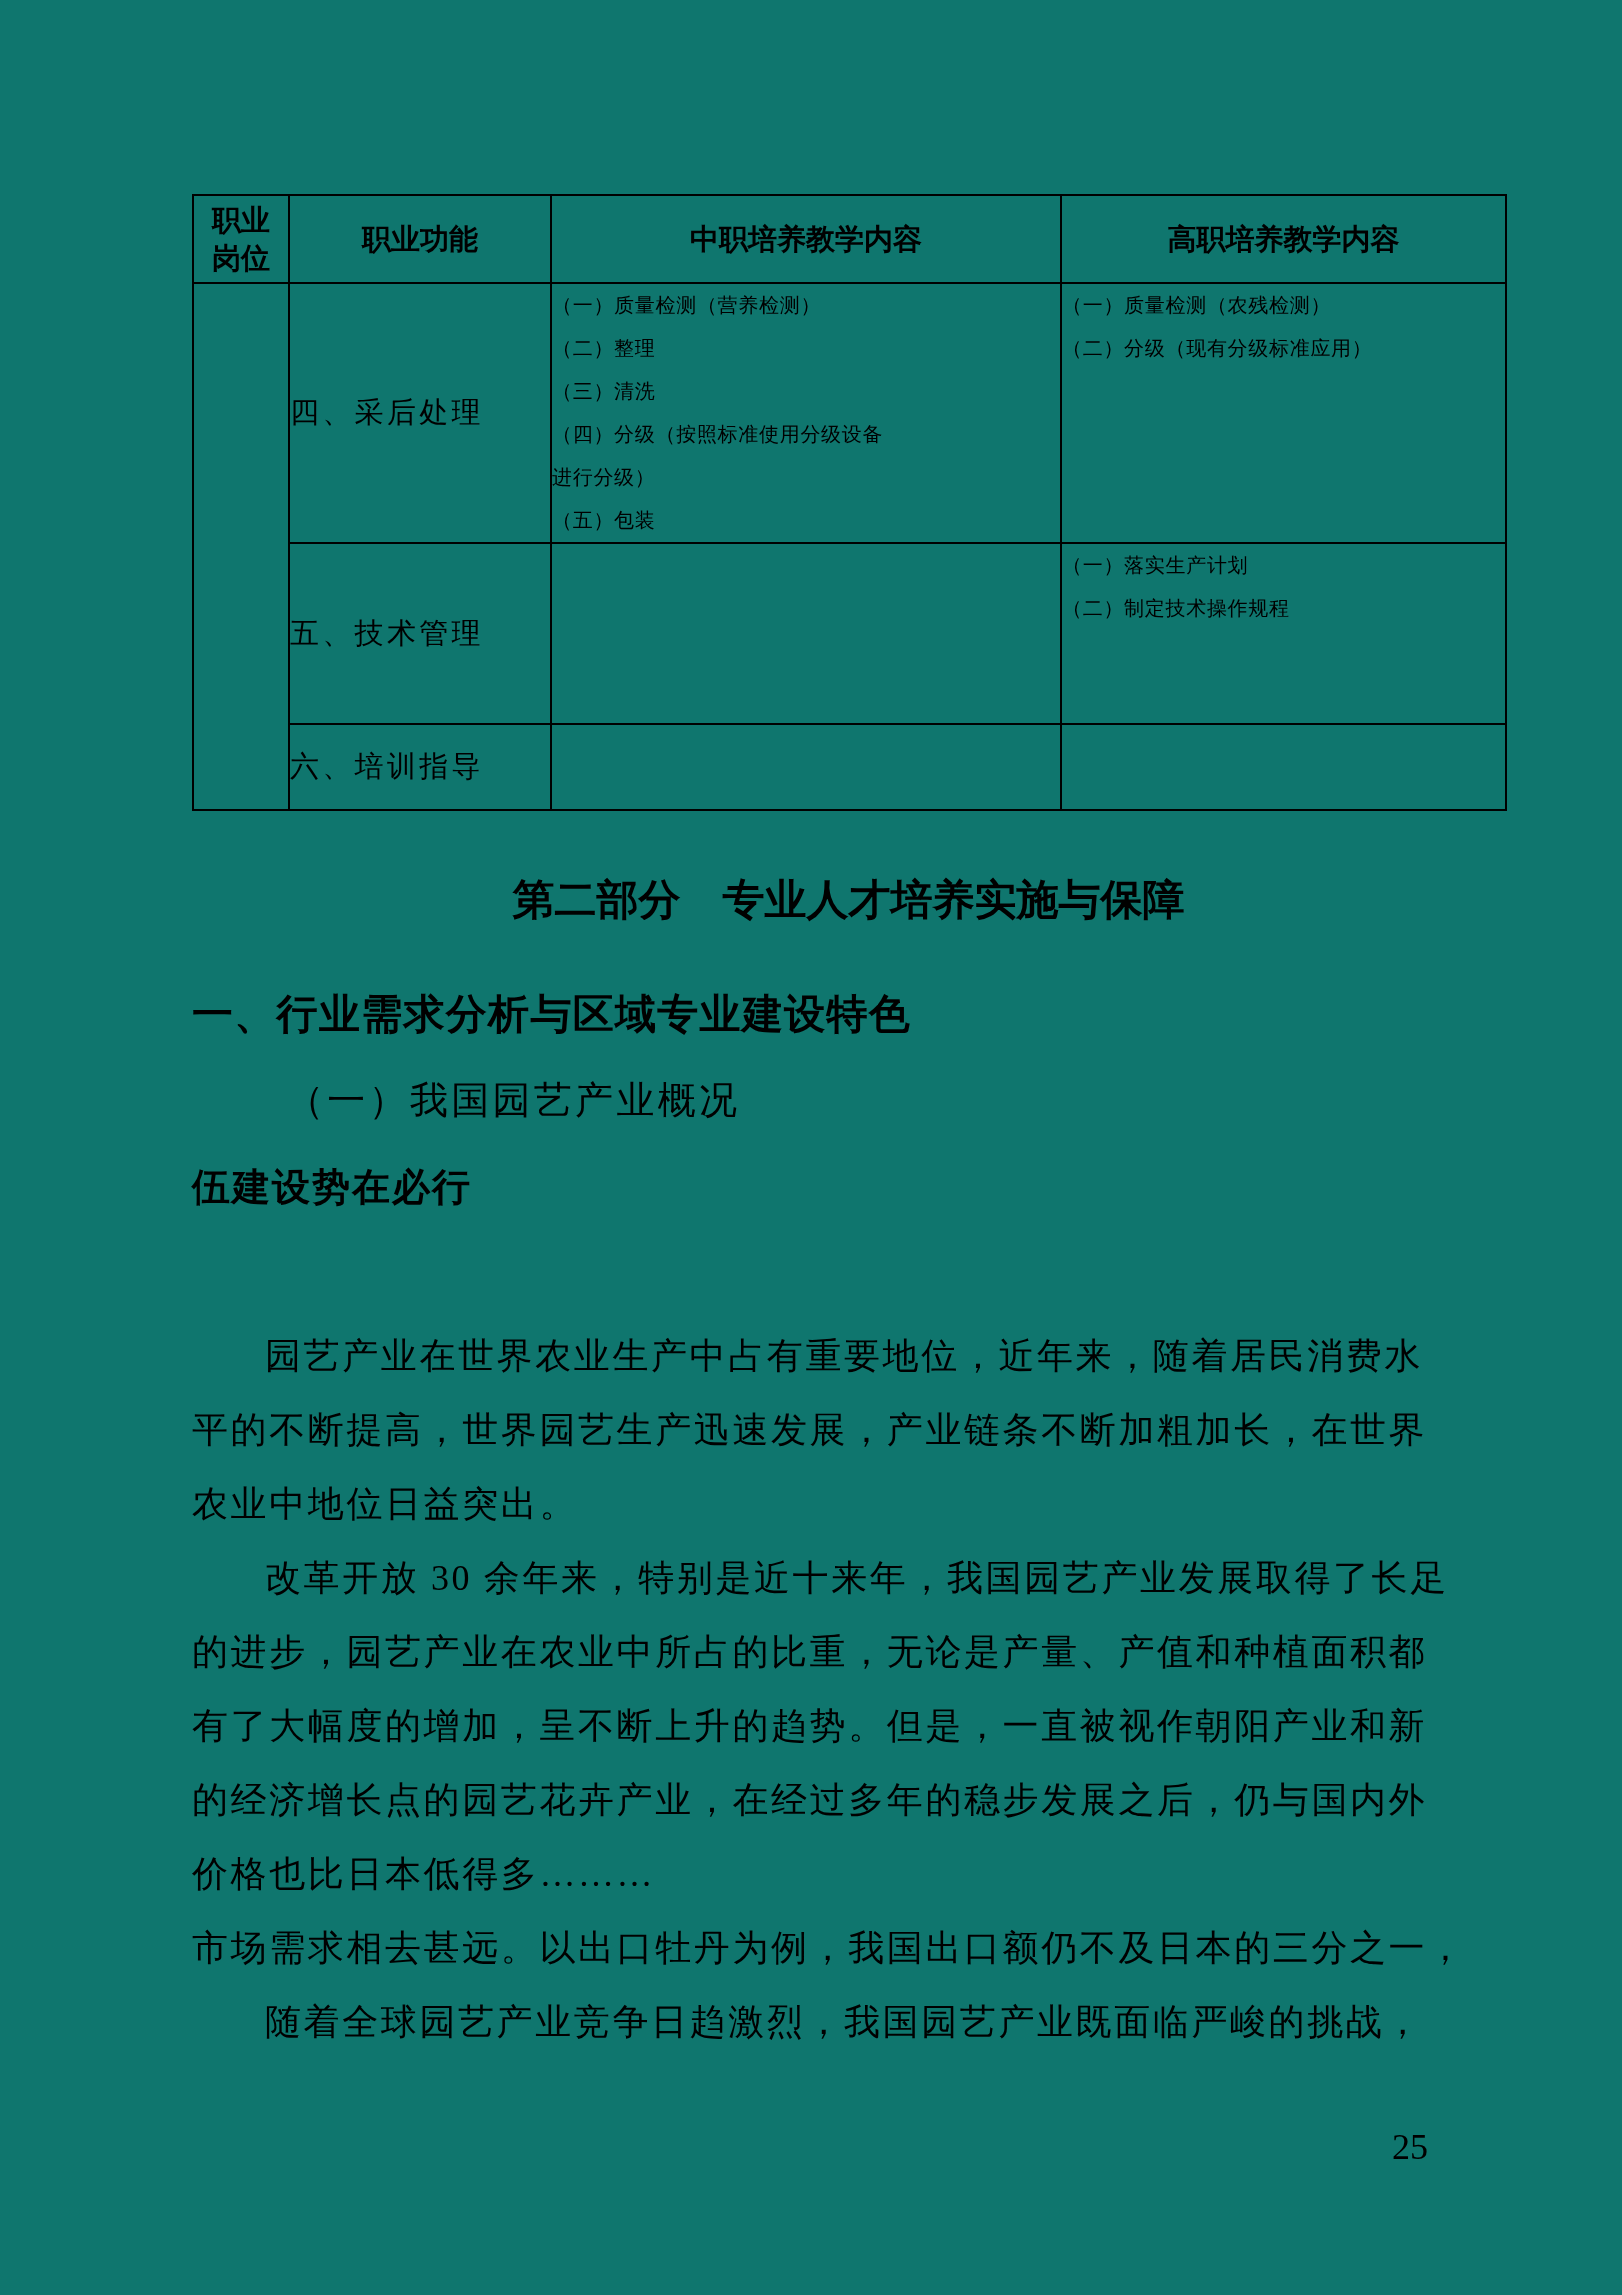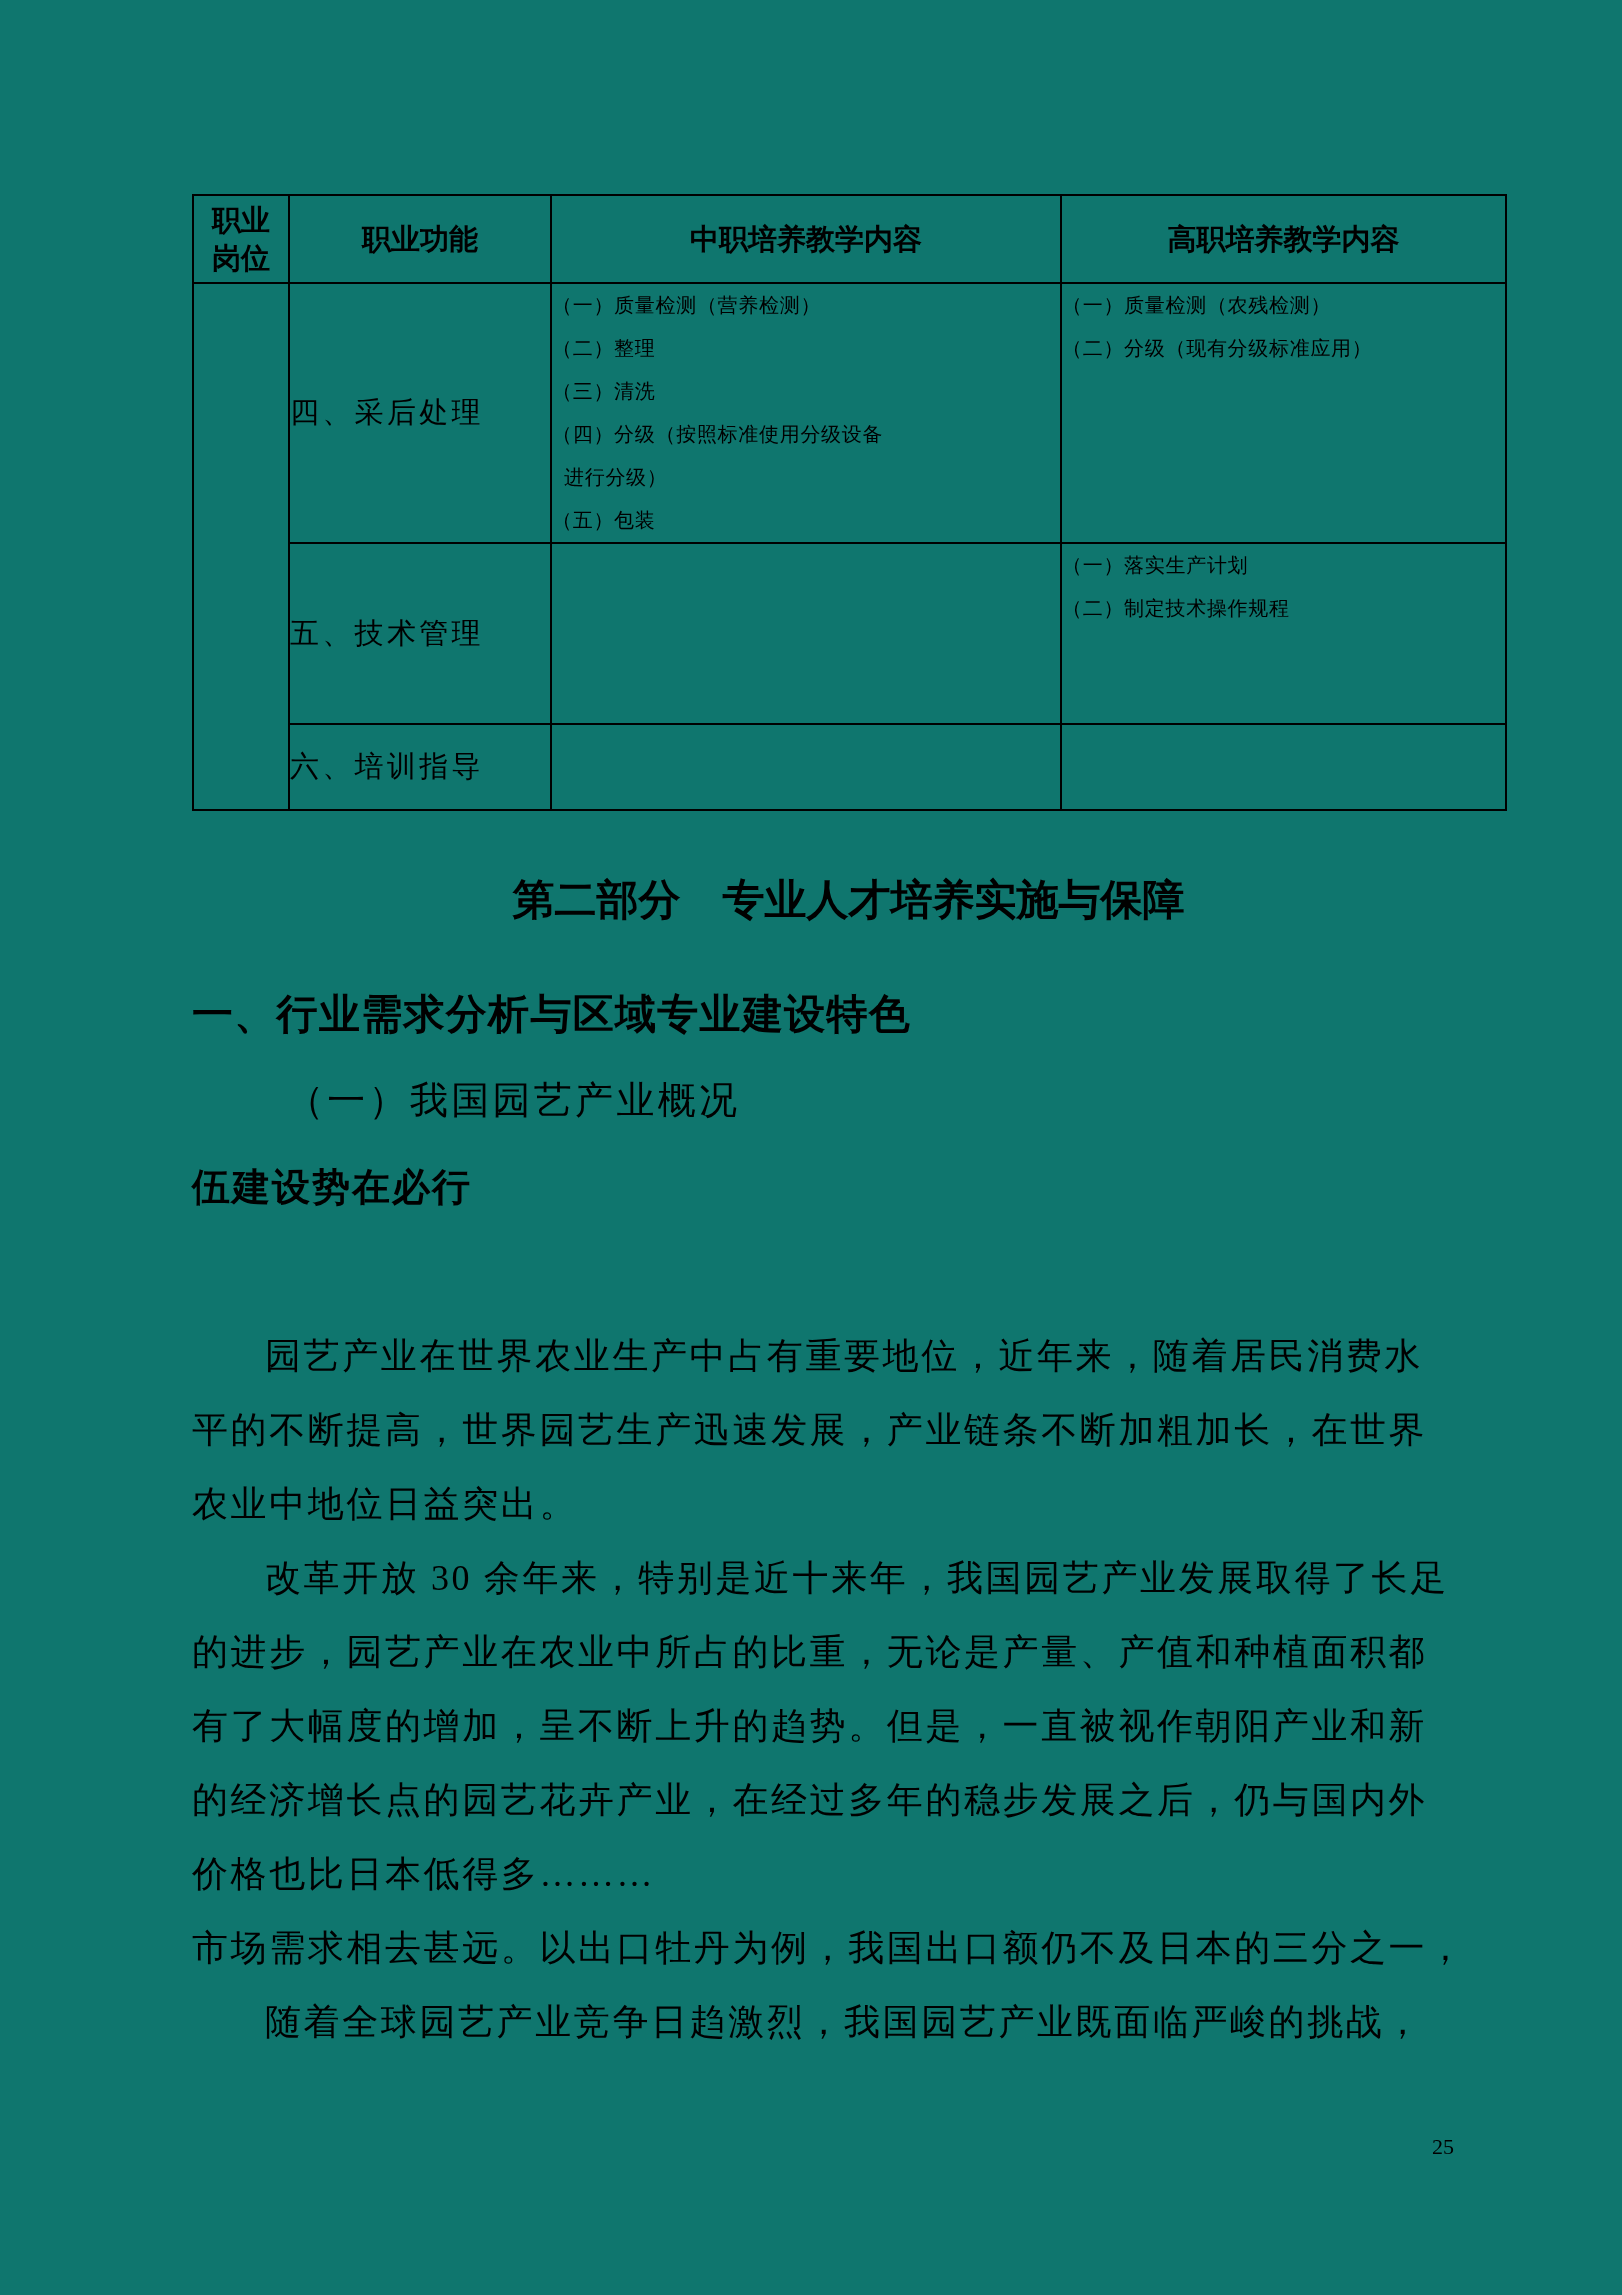--- a/index.html
+++ b/index.html
@@ -72,21 +72,21 @@
     position:absolute; left:192px; width:1313px;
     font-size:36px; line-height:74px; letter-spacing:2.6px;
   }
   .para .line { white-space:nowrap; }
   .para-1 { top:1319px; }
   .para-2 { top:1541px; }
   .para-3 { top:1985px; }
 
   .page-number {
     position:absolute; left:1392px; top:2132px;
-    font-size:22px; line-height:30px;margin-left:40px;
+    font-size:36px; line-height:30px;
   }
 </style>
 </head>
 <body>
 
 <div class="page">
 
   <table class="doc-table">
     <colgroup>
       <col style="width:96px">
@@ -105,21 +105,21 @@
       <th>高职培养教学内容</th>
     </tr>
     <tr style="height:255px">
       <td rowspan="3"></td>
       <td class="func-cell">四、采后处理</td>
       <td class="content-cell">
         <div class="cell-line">（一）质量检测（营养检测）</div>
         <div class="cell-line">（二）整理</div>
         <div class="cell-line">（三）清洗</div>
         <div class="cell-line">（四）分级（按照标准使用分级设备</div>
-        <div class="cell-line" style="padding-left:12px">进行分级）</div>
+        <div class="cell-line" style="padding-left:0">进行分级）</div>
         <div class="cell-line">（五）包装</div>
       </td>
       <td class="content-cell">
         <div class="cell-line">（一）质量检测（农残检测）</div>
         <div class="cell-line">（二）分级（现有分级标准应用）</div>
       </td>
     </tr>
     <tr style="height:181px">
       <td class="func-cell">五、技术管理</td>
       <td class="content-cell"></td>

